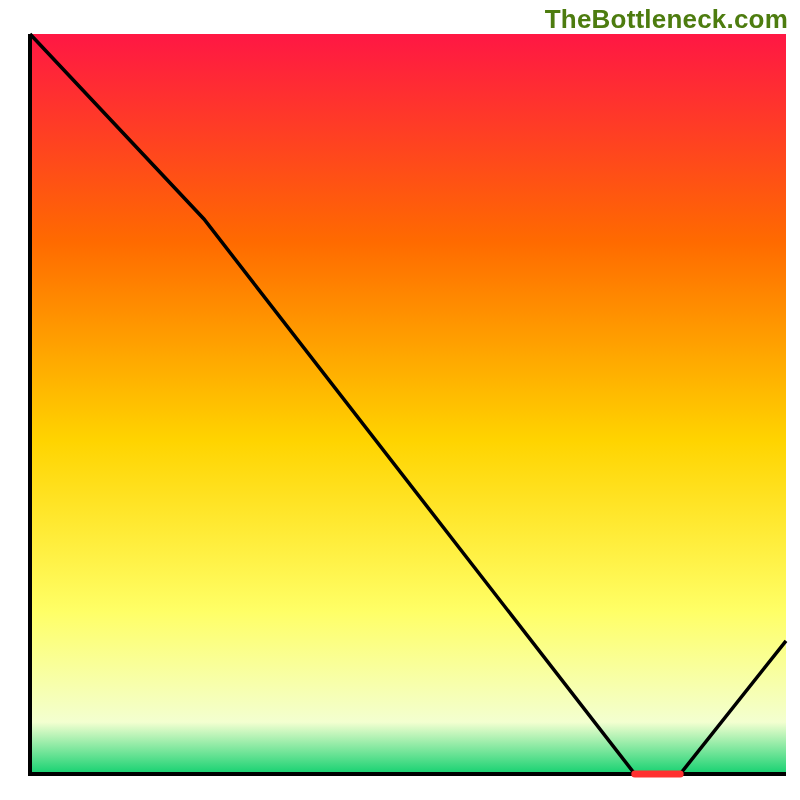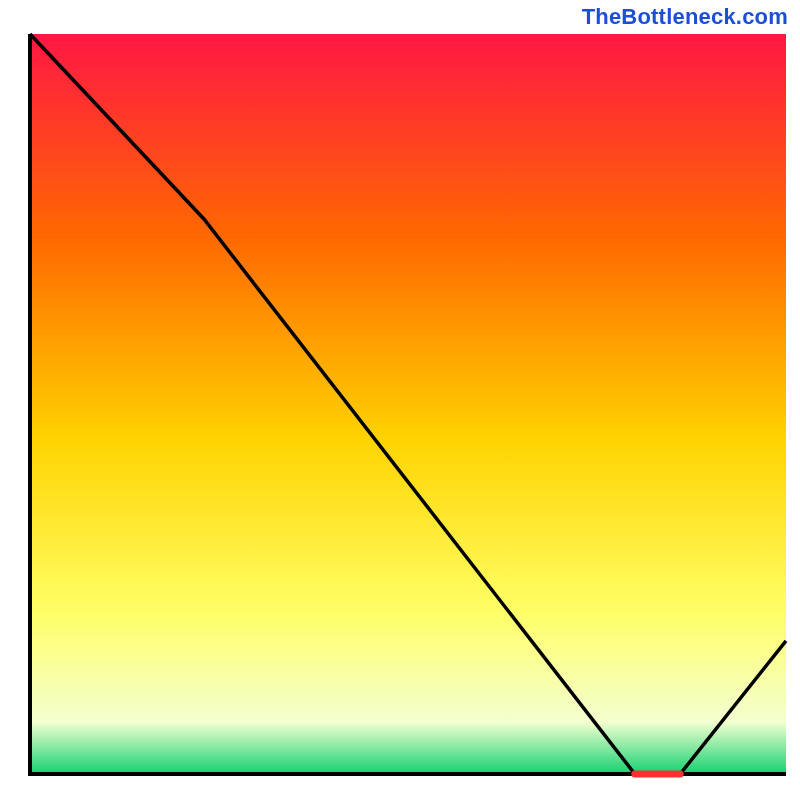--- a/index.html
+++ b/index.html
@@ -13,23 +13,23 @@
   }
   .stage {
     position: relative;
     width: 800px;
     height: 800px;
   }
   .watermark {
     position: absolute;
     top: 4px;
     right: 12px;
-    font-size: 22px;
+    font-size: 26px;
     font-weight: 600;
-    color: #1d4ed8;
+    color: #4d7c0f;
     letter-spacing: 0.2px;
     user-select: none;
   }
   svg {
     position: absolute;
     left: 0;
     top: 0;
   }
   .marker-label {
     font-size: 10px;

